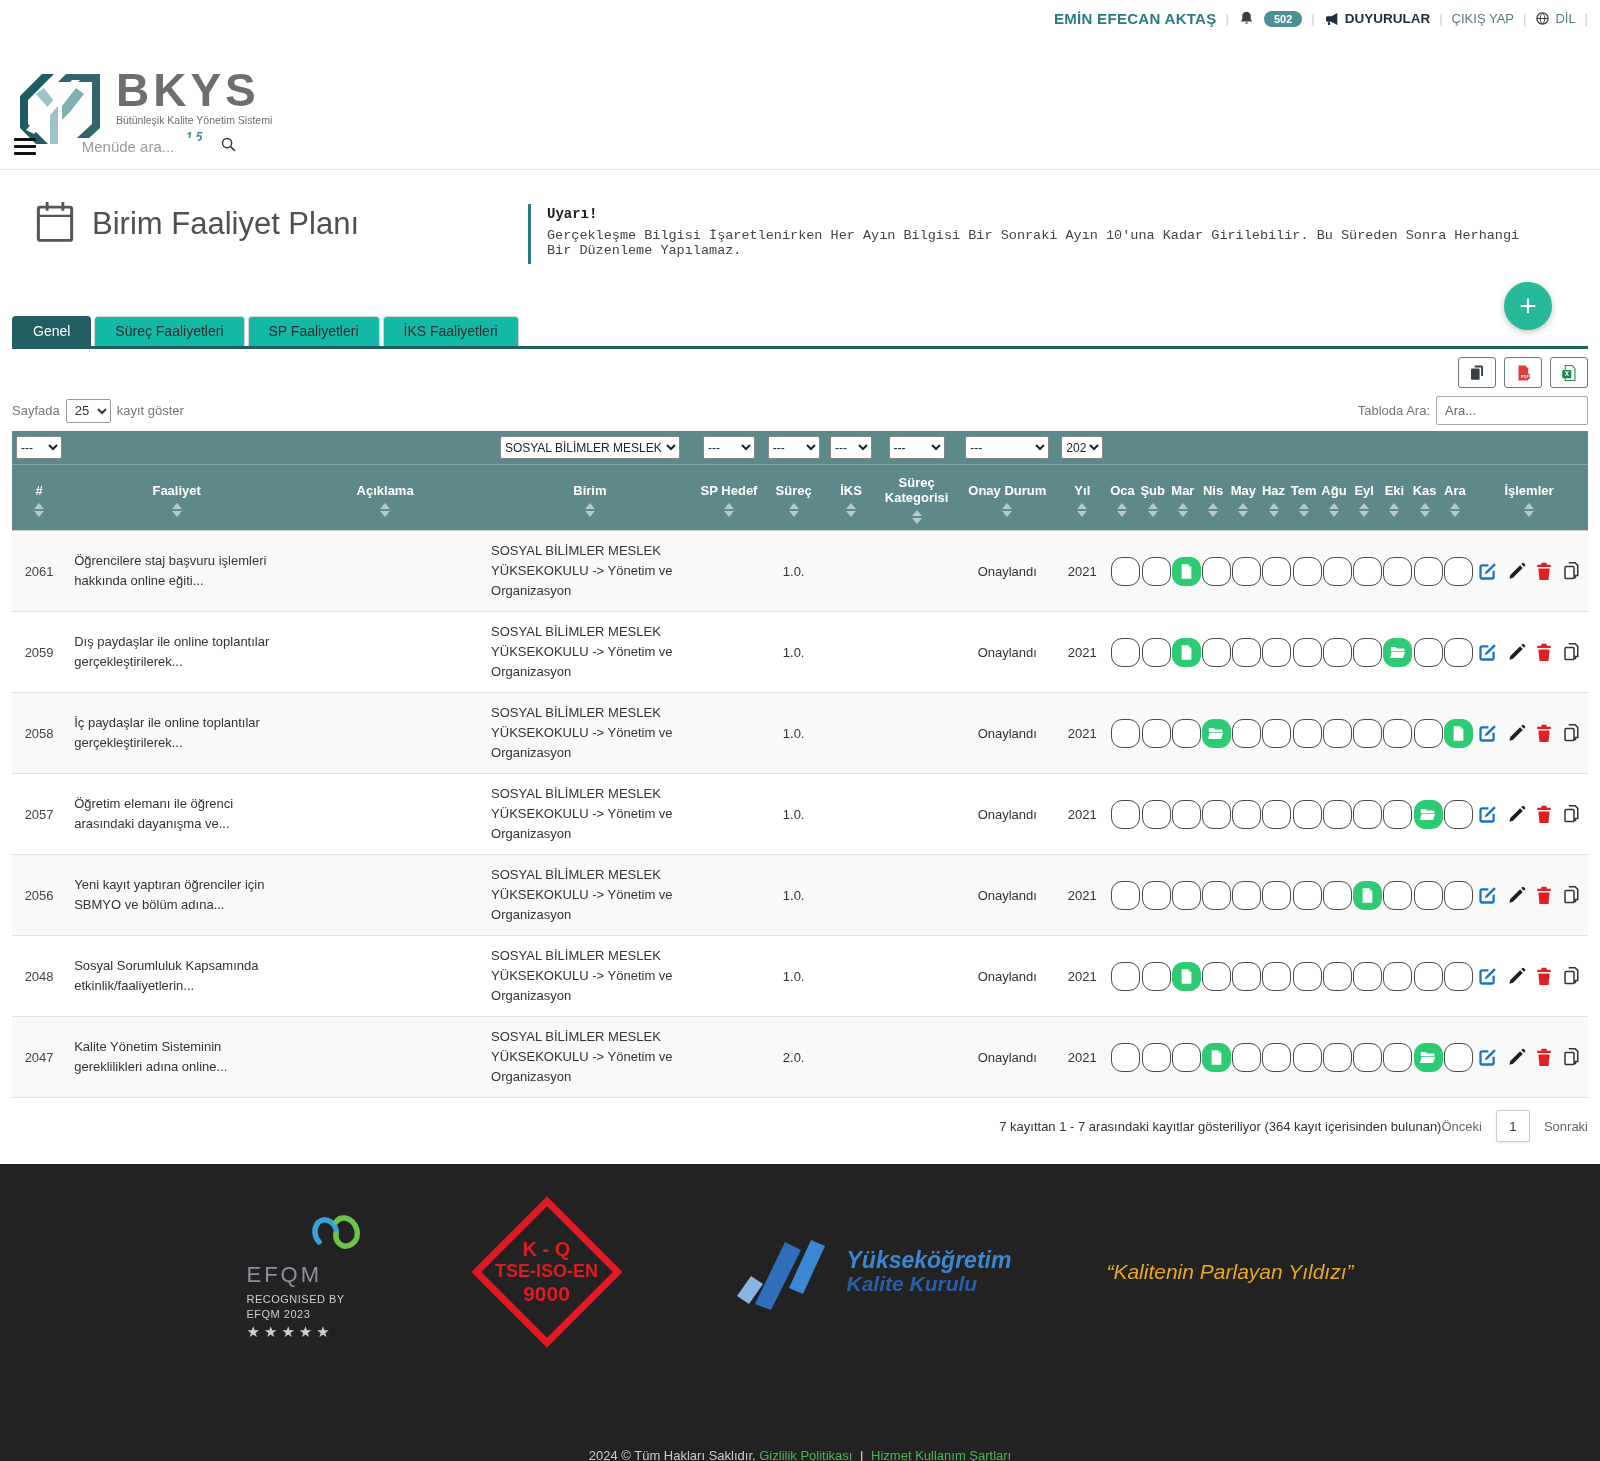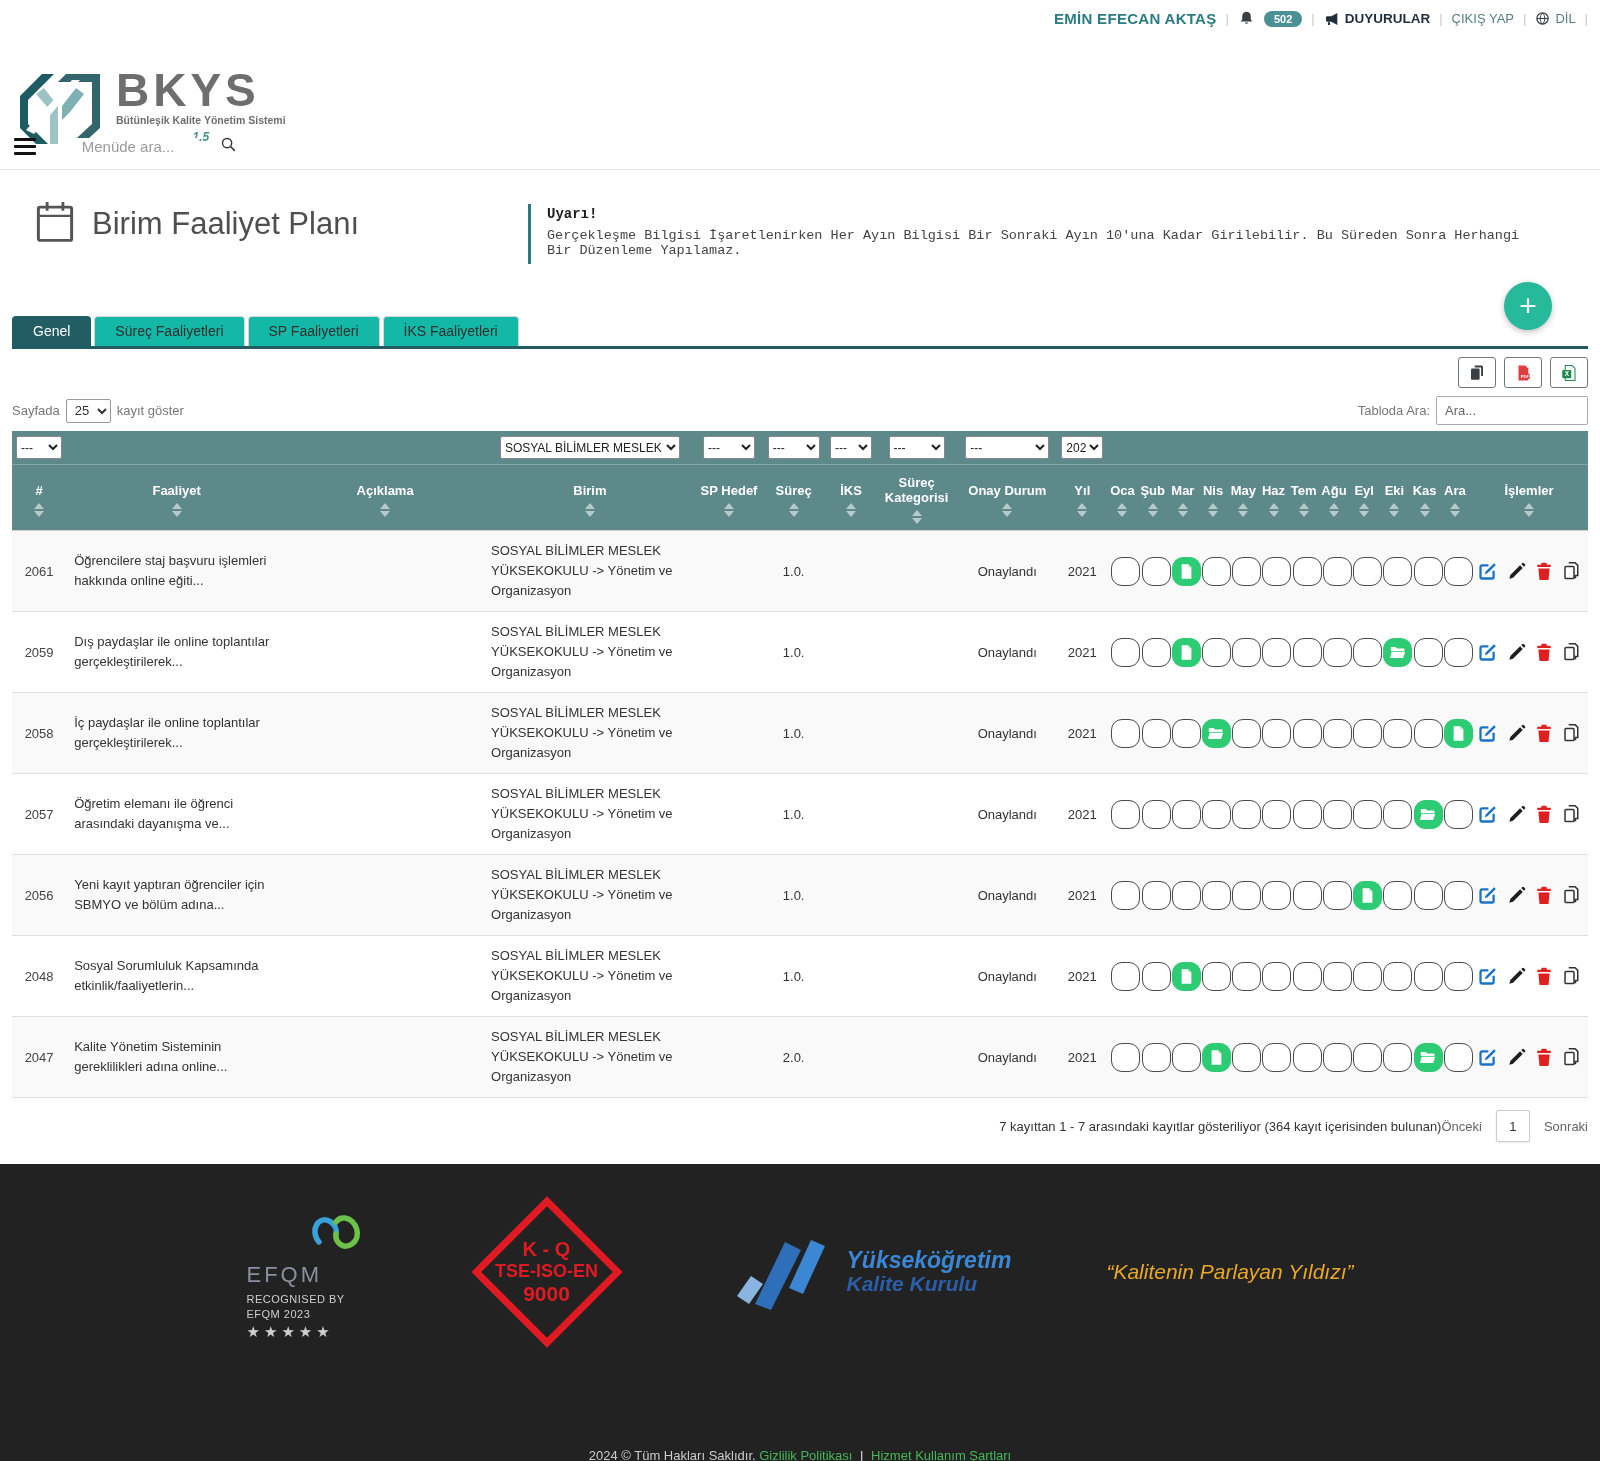--- a/index.html
+++ b/index.html
@@ -11,21 +11,21 @@
   .utility .sep { color:#c9c9c9; }
   .user-name { color:#2b7c82; font-weight:bold; font-size:15px; letter-spacing:.3px; }
   .badge { background:#4b9095; color:#fff; font-size:11px; font-weight:bold; padding:2px 10px; border-radius:10px; }
   .duyurular { color:#1f2d3d; font-weight:bold; font-size:13.5px; display:flex; align-items:center; gap:5px; }
   .util-link { color:#567d82; font-size:13px; display:flex; align-items:center; gap:5px; }
   .icon16 svg { display:block; }
 
   .logo-wrap { position:absolute; top:24px; left:14px; display:flex; align-items:flex-start; gap:10px;margin-top:44px; }
   .logo-text { display:flex; flex-direction:column; }
   .logo-title { font-size:46px; font-weight:bold; color:#6e6e6e; letter-spacing:4px; line-height:44px; }
-  .logo-sub { font-size:10.5px; color:#6e6e6e; margin-top:2px;font-weight:bold; }
+  .logo-sub { font-size:10.5px; color:#6e6e6e; margin-top:2px; }
   .logo-ver { display:flex; align-items:center; gap:2px; margin-top:2px;flex-direction:column; }
   .logo-ver .line { height:3px; background:#6e6e6e; flex:1; }
   .logo-ver .v { color:#4b9095; font-size:12px; font-weight:bold; font-style:italic; }
 
   .menubar { position:absolute; left:14px; bottom:12px; display:flex; align-items:center; gap:22px; }
   .hamburger { width:22px; display:flex; flex-direction:column; gap:4px; cursor:pointer; }
   .hamburger i { display:block; height:3px; background:#111; border-radius:1px; }
   .menu-search-input { border:none; outline:none; font-size:15px; color:#333; width:140px; font-family:"Liberation Sans",sans-serif;text-align:center; }
   .menu-search-input::placeholder { color:#9a9a9a; }
 

